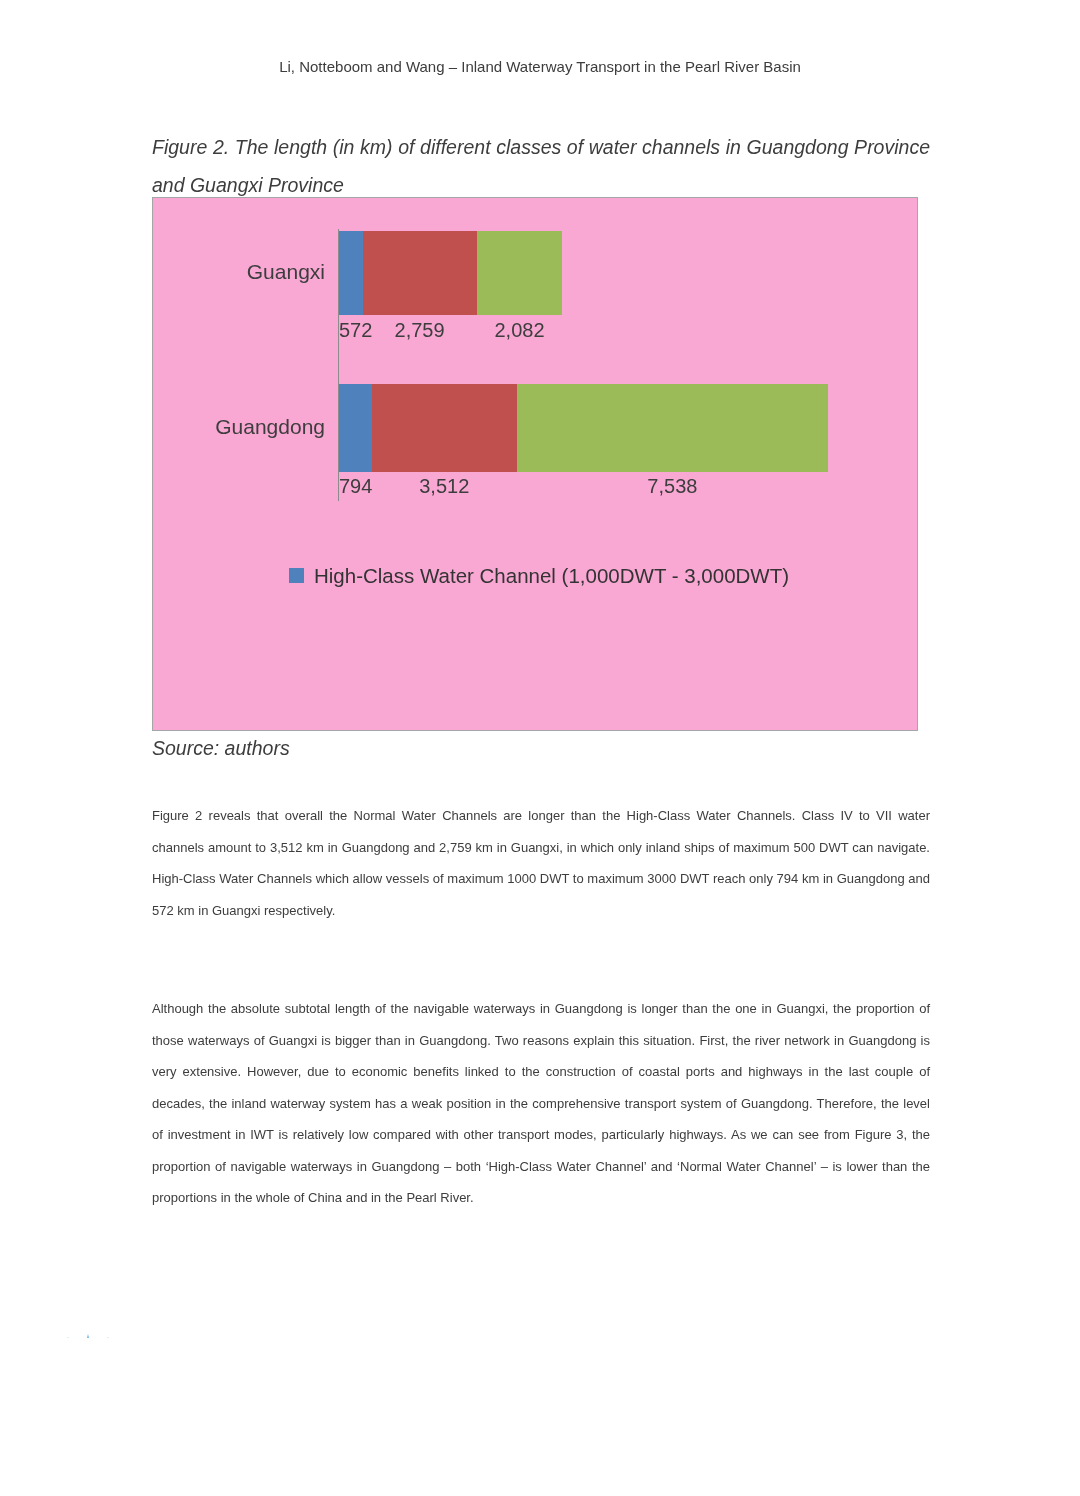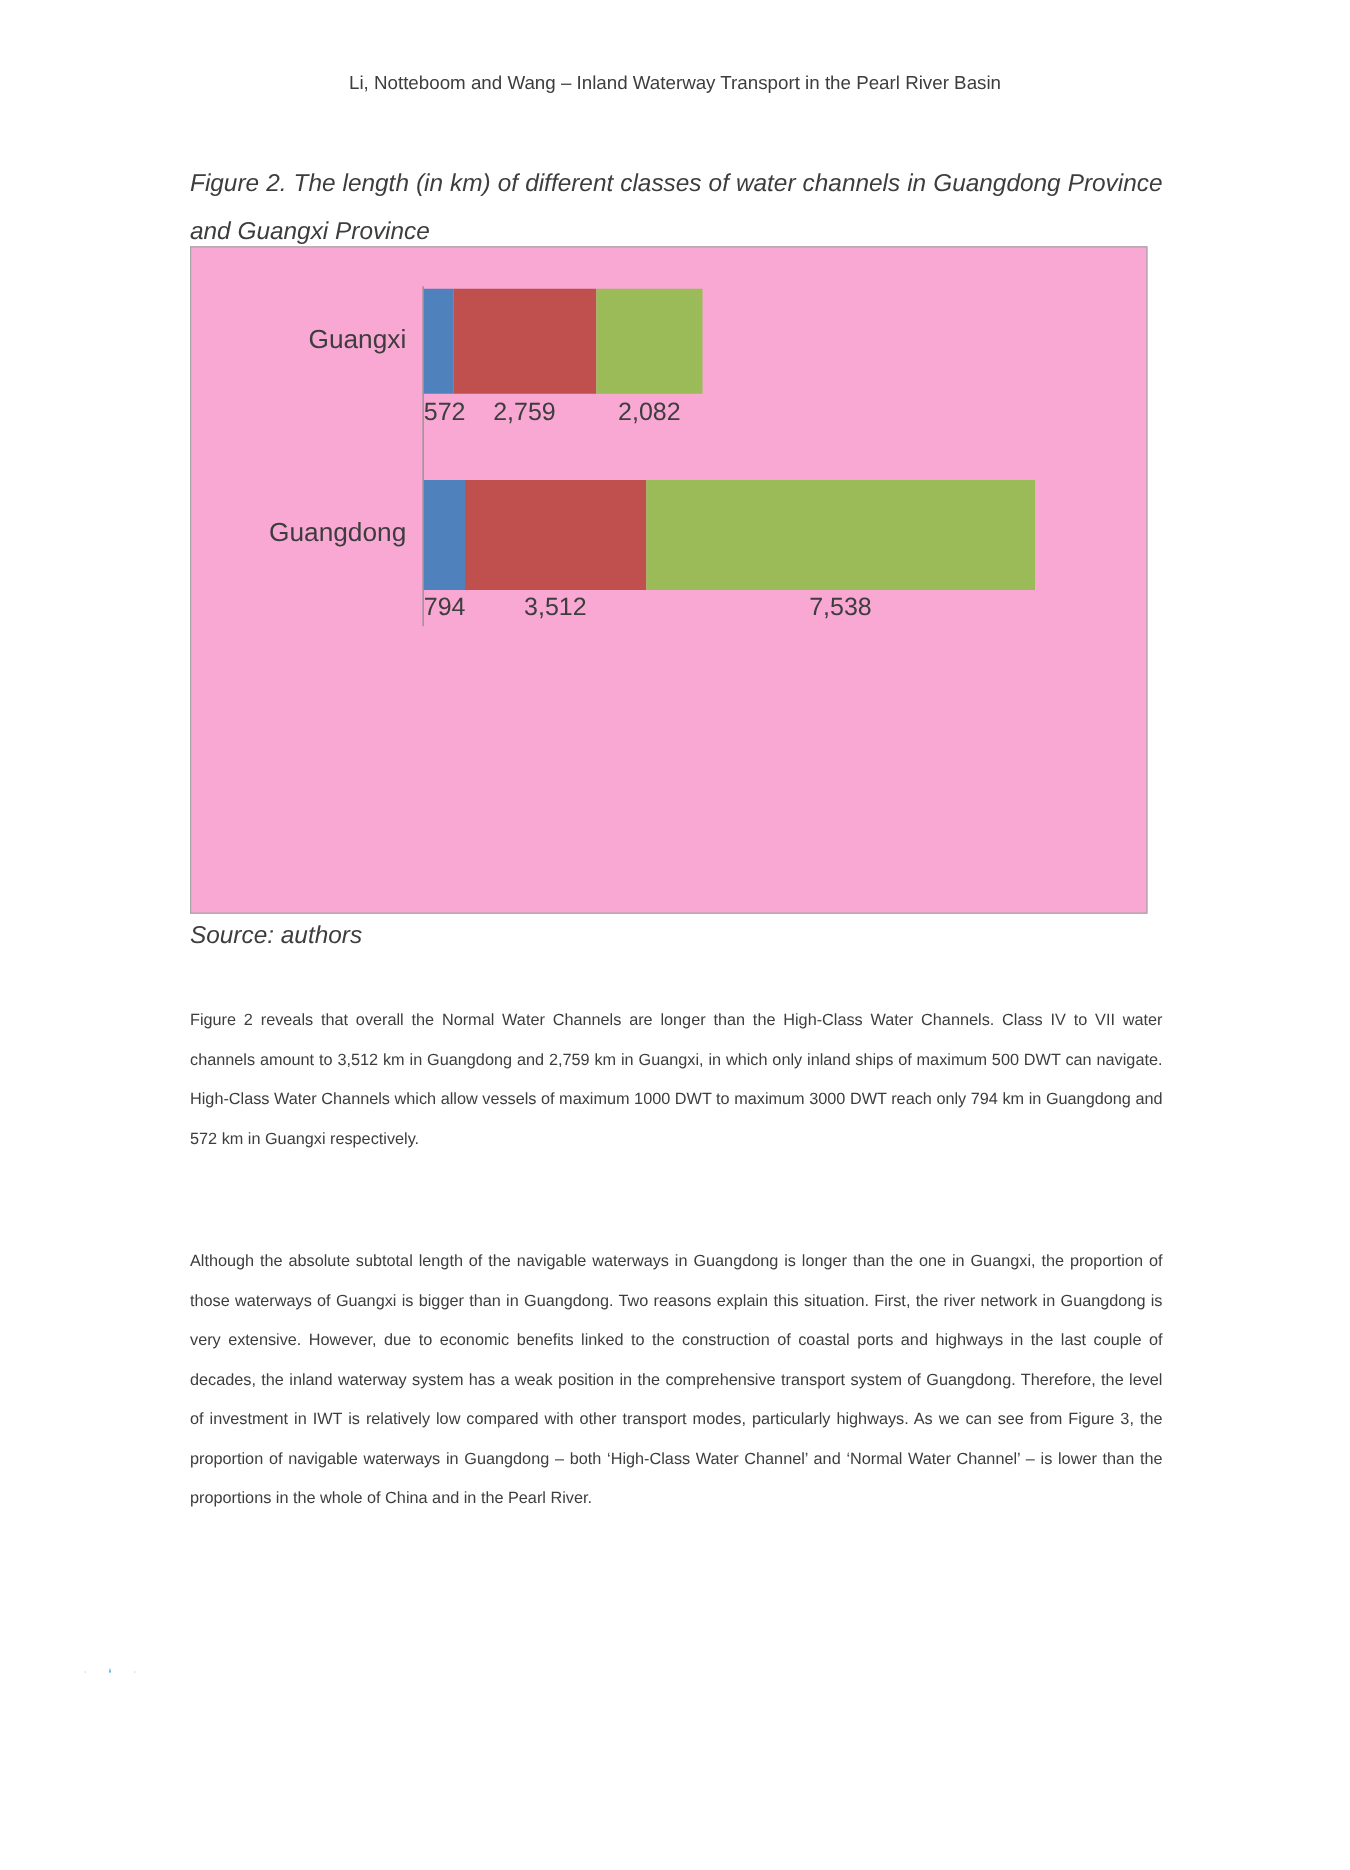--- a/index.html
+++ b/index.html
@@ -69,20 +69,24 @@
           <div style="width: 63.644%; background: rgb(155, 187, 89);"></div>
         </div>
       <div class="value-labels" style="top:277px">
           <span class="value-label" style="left: 0%; text-align: right;">794</span>
           <span class="value-label" style="left: 21.5299%; transform: translateX(-50%);">3,512</span>
           <span class="value-label" style="left: 68.178%; transform: translateX(-50%);">7,538</span>
         </div>
     </div>
 
     <div class="legend">
+        <div class="legend-item">
+          <span class="legend-swatch" style="background: rgb(79, 129, 189);"></span>
+          <span class="legend-label">High-Class Water Channel (1,000DWT - 3,000DWT)</span>
+        </div>
       </div>
   </div>
 
   <div class="source">Source: authors</div>
 
   <div class="body-para para-1">Figure 2 reveals that overall the Normal Water Channels are longer than the High-Class Water Channels. Class IV to VII water channels amount to 3,512 km in Guangdong and 2,759 km in Guangxi, in which only inland ships of maximum 500 DWT can navigate. High-Class Water Channels which allow vessels of maximum 1000 DWT to maximum 3000 DWT reach only 794 km in Guangdong and 572 km in Guangxi respectively.</div>
   <div class="body-para para-2">Although the absolute subtotal length of the navigable waterways in Guangdong is longer than the one in Guangxi, the proportion of those waterways of Guangxi is bigger than in Guangdong. Two reasons explain this situation. First, the river network in Guangdong is very extensive. However, due to economic benefits linked to the construction of coastal ports and highways in the last couple of decades, the inland waterway system has a weak position in the comprehensive transport system of Guangdong. Therefore, the level of investment in IWT is relatively low compared with other transport modes, particularly highways. As we can see from Figure 3, the proportion of navigable waterways in Guangdong – both ‘High-Class Water Channel’ and ‘Normal Water Channel’ – is lower than the proportions in the whole of China and in the Pearl River.</div>
 
   <div class="page-number">487</div>
 

